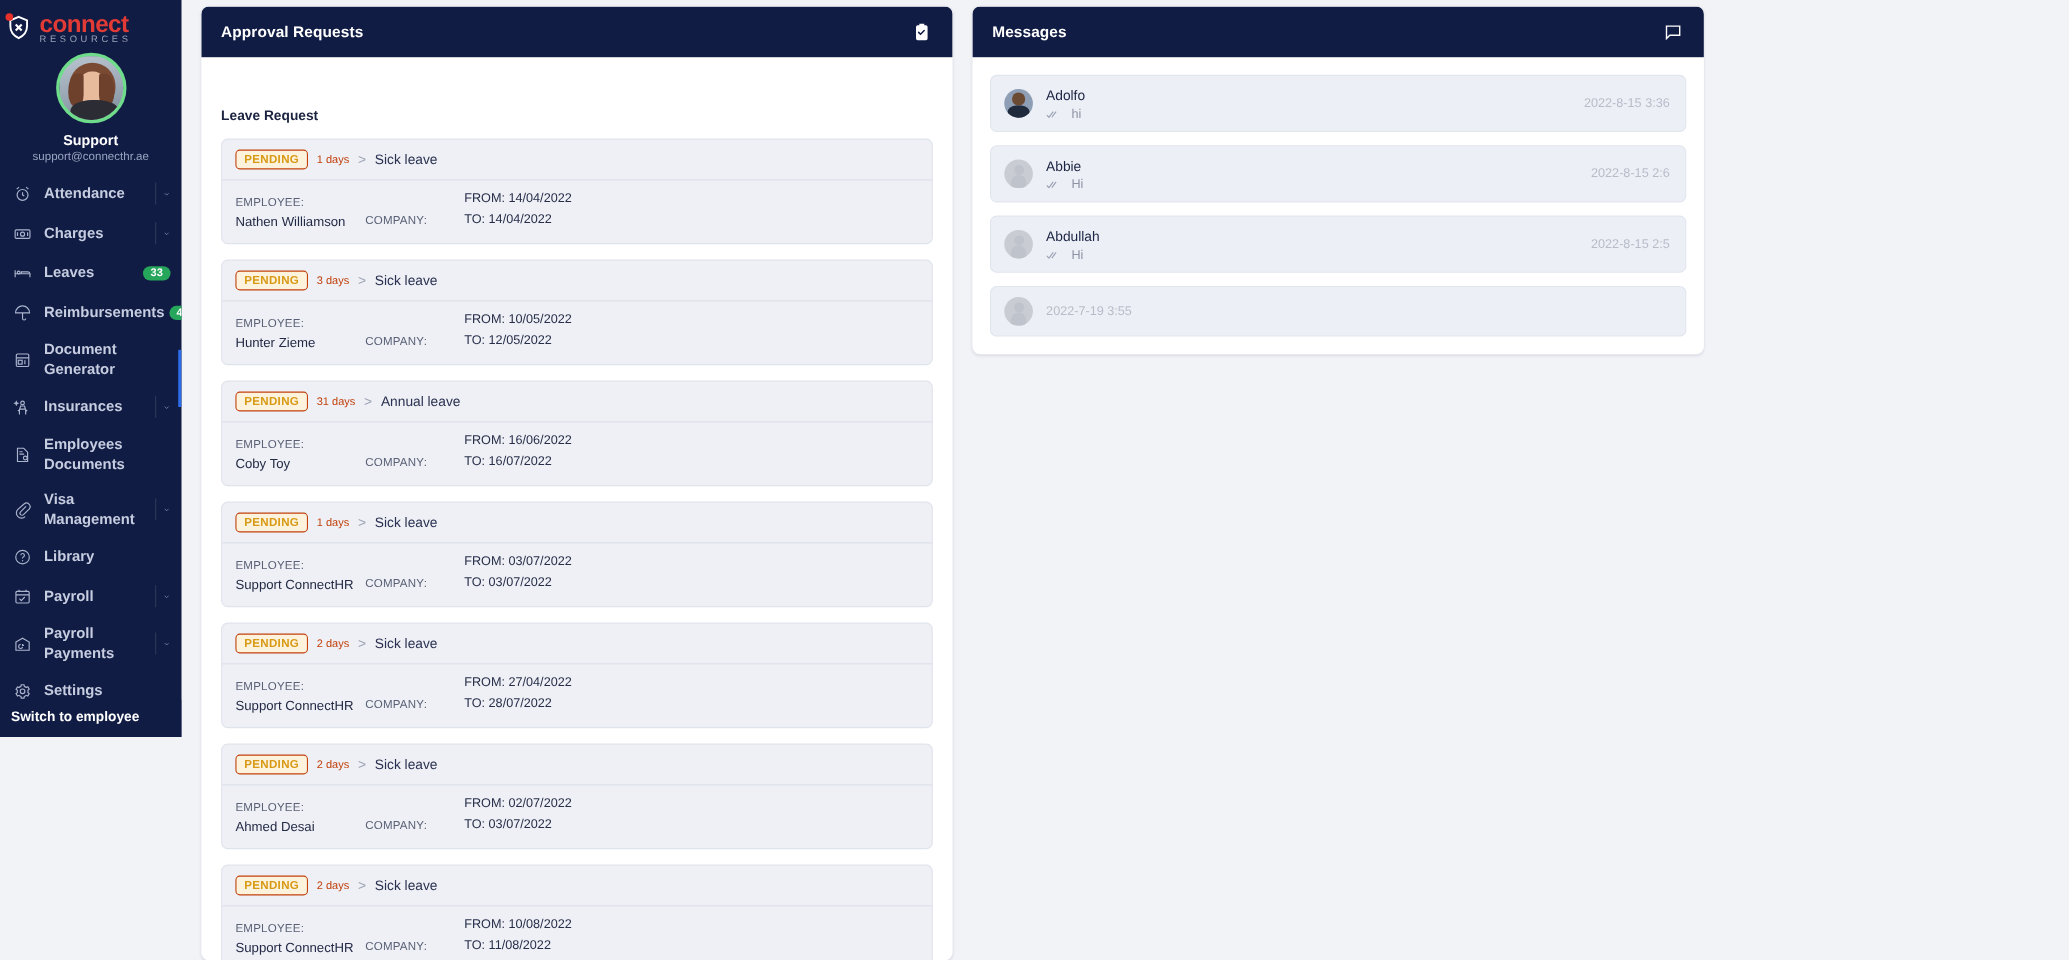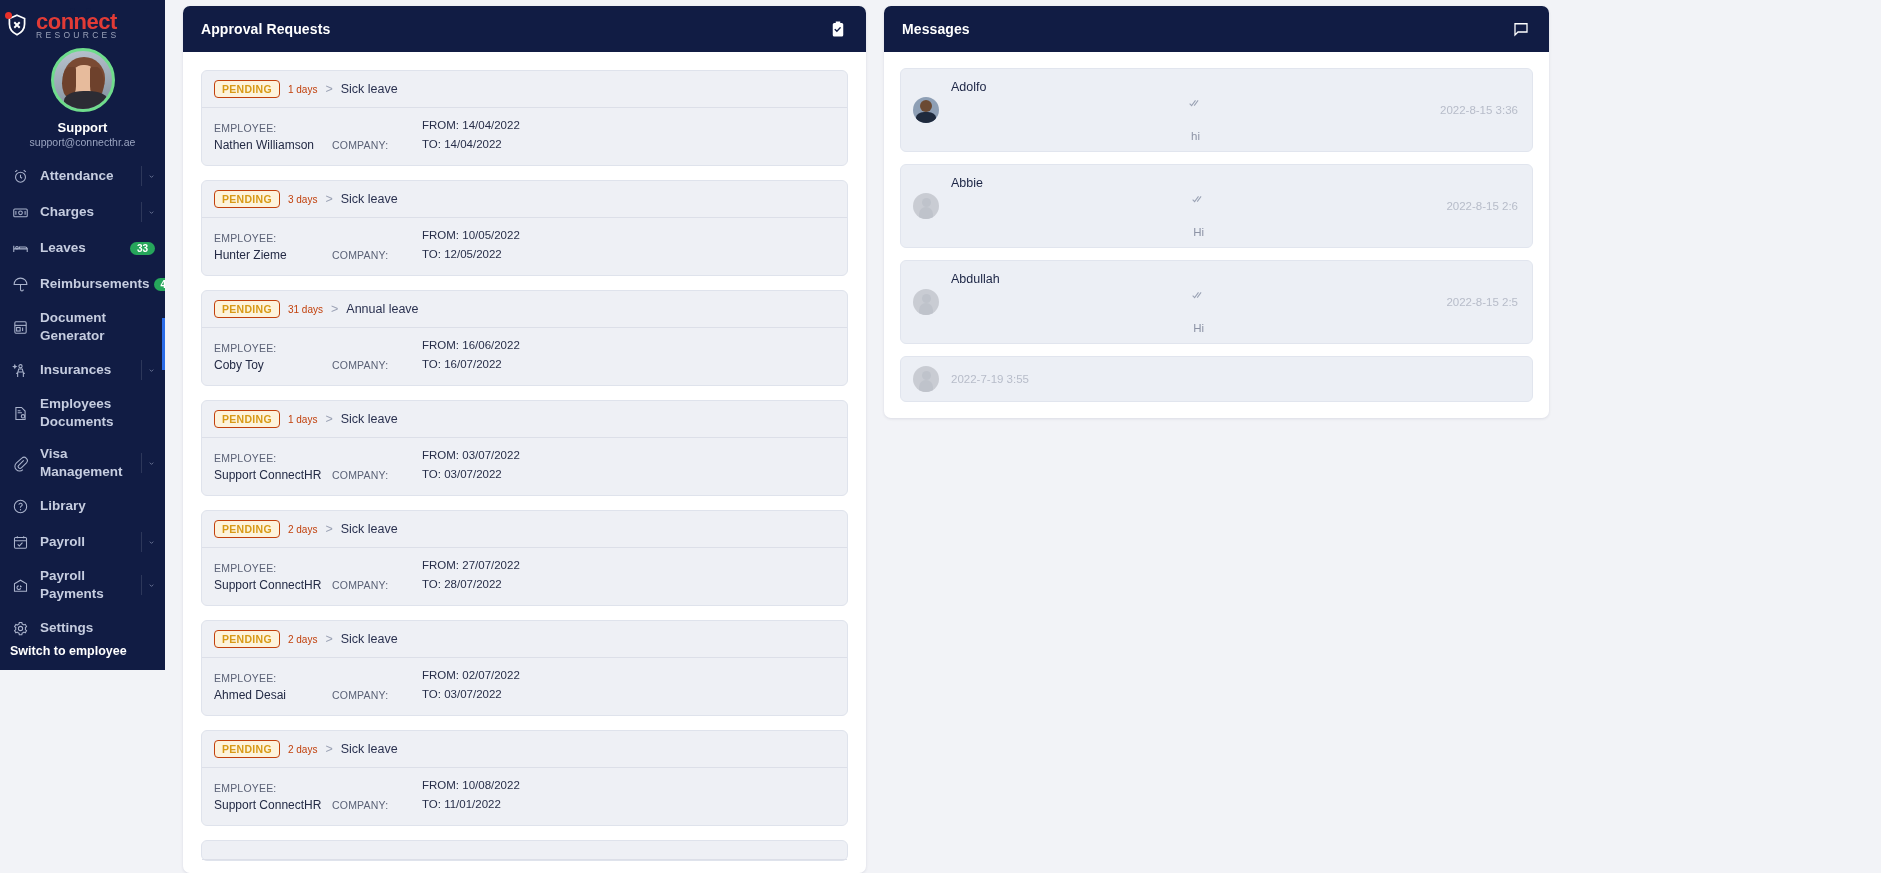--- a/index.html
+++ b/index.html
@@ -132,21 +132,21 @@
     background: #f2f3f7;
     overflow: hidden;
   }
   .panel {
     background: #ffffff;
     border-radius: 7px;
     box-shadow: 0 1px 3px rgba(16,24,64,0.10);
     overflow: hidden;
     display: flex; flex-direction: column;
   }
-  .panel-approval { width: 683px; min-width: 683px; max-height: 868px; }
+  .panel-approval { width: 683px; min-width: 683px; max-height: 868px; gap: 28px; }
   .panel-messages { width: 665px; min-width: 665px; align-self: flex-start; }
 
   .panel-head {
     background: #111c44; color: #ffffff;
     height: 46px; min-height: 46px;
     display: flex; align-items: center; justify-content: space-between;
     padding: 0 18px;
   }
   .panel-title { font-size: 14px; font-weight: 600; letter-spacing: .1px; }
   .head-ico { width: 20px; height: 20px; display: flex; align-items: center; justify-content: center; }
@@ -221,21 +221,21 @@
   .msg-av.blank::after {
     content: ""; position: absolute; left: 6px; top: 14px;
     width: 14px; height: 14px; border-radius: 50% 50% 0 0; background: #bfc3cb;
   }
   .msg-av.blank::before {
     content: ""; position: absolute; left: 9px; top: 5px;
     width: 9px; height: 9px; border-radius: 50%; background: #bfc3cb;
   }
   .msg-mid { flex: 1 1 auto; }
   .msg-name { font-size: 12.5px; font-weight: 400; color: #1b2444; line-height: 18px; }
-  .msg-prev { display: flex; align-items: center; gap: 22px; margin-top: 2px; flex-direction: column; }
+  .msg-prev { display: flex; align-items: center; gap: 10px; margin-top: 2px; }
   .tick-ico { width: 13px; height: 10px; color: #9aa2b4; display: block; }
   .msg-text { font-size: 11.5px; color: #8d93a5; }
   .msg-time { font-size: 11.5px; color: #b7bcc9; white-space: nowrap; }
 </style>
 </head>
 <body>
 
 <div class="app">
 
   <aside class="sidebar">
@@ -445,20 +445,21 @@
       <div class="panel-head">
         <div class="panel-title">Approval Requests</div>
         <div class="head-ico">
           <svg viewBox="0 0 24 24" fill="#ffffff">
             <path d="M9 2h6v2h2a2 2 0 0 1 2 2v14a2 2 0 0 1-2 2H7a2 2 0 0 1-2-2V6a2 2 0 0 1 2-2h2V2z"></path>
             <path d="M8.2 12.6l2.3 2.3 4.4-4.6" stroke="#111c44" stroke-width="1.8" fill="none" stroke-linecap="round"></path>
           </svg>
         </div>
       </div>
       <div class="panel-body">
+        <div class="section-title">Leave Request</div>
         <div id="req-list">
             <div class="req-card">
               <div class="req-top">
                 <span class="pending-badge">PENDING</span>
                 <span class="req-days">1 days</span>
                 <span class="req-sep">&gt;</span>
                 <span class="req-type">Sick leave</span>
               </div>
               <div class="req-bottom">
                 <div class="col-emp">
@@ -551,21 +552,21 @@
               <div class="req-bottom">
                 <div class="col-emp">
                   <div class="lbl">EMPLOYEE:</div>
                   <div class="val">Support ConnectHR</div>
                 </div>
                 <div class="col-comp">
                   <div class="lbl">COMPANY:</div>
                   <div class="val"></div>
                 </div>
                 <div class="col-dates">
-                  <div class="date-line">FROM: 27/07/2022</div>
+                  <div class="date-line">FROM: 27/04/2022</div>
                   <div class="date-line">TO: 28/07/2022</div>
                 </div>
               </div>
             </div>
             <div class="req-card">
               <div class="req-top">
                 <span class="pending-badge">PENDING</span>
                 <span class="req-days">2 days</span>
                 <span class="req-sep">&gt;</span>
                 <span class="req-type">Sick leave</span>
@@ -596,21 +597,21 @@
                 <div class="col-emp">
                   <div class="lbl">EMPLOYEE:</div>
                   <div class="val">Support ConnectHR</div>
                 </div>
                 <div class="col-comp">
                   <div class="lbl">COMPANY:</div>
                   <div class="val"></div>
                 </div>
                 <div class="col-dates">
                   <div class="date-line">FROM: 10/08/2022</div>
-                  <div class="date-line">TO: 11/01/2022</div>
+                  <div class="date-line">TO: 11/08/2022</div>
                 </div>
               </div>
             </div>
             <div class="req-card">
               <div class="req-top"></div>
             </div>
           </div>
       </div>
     </section>
 

